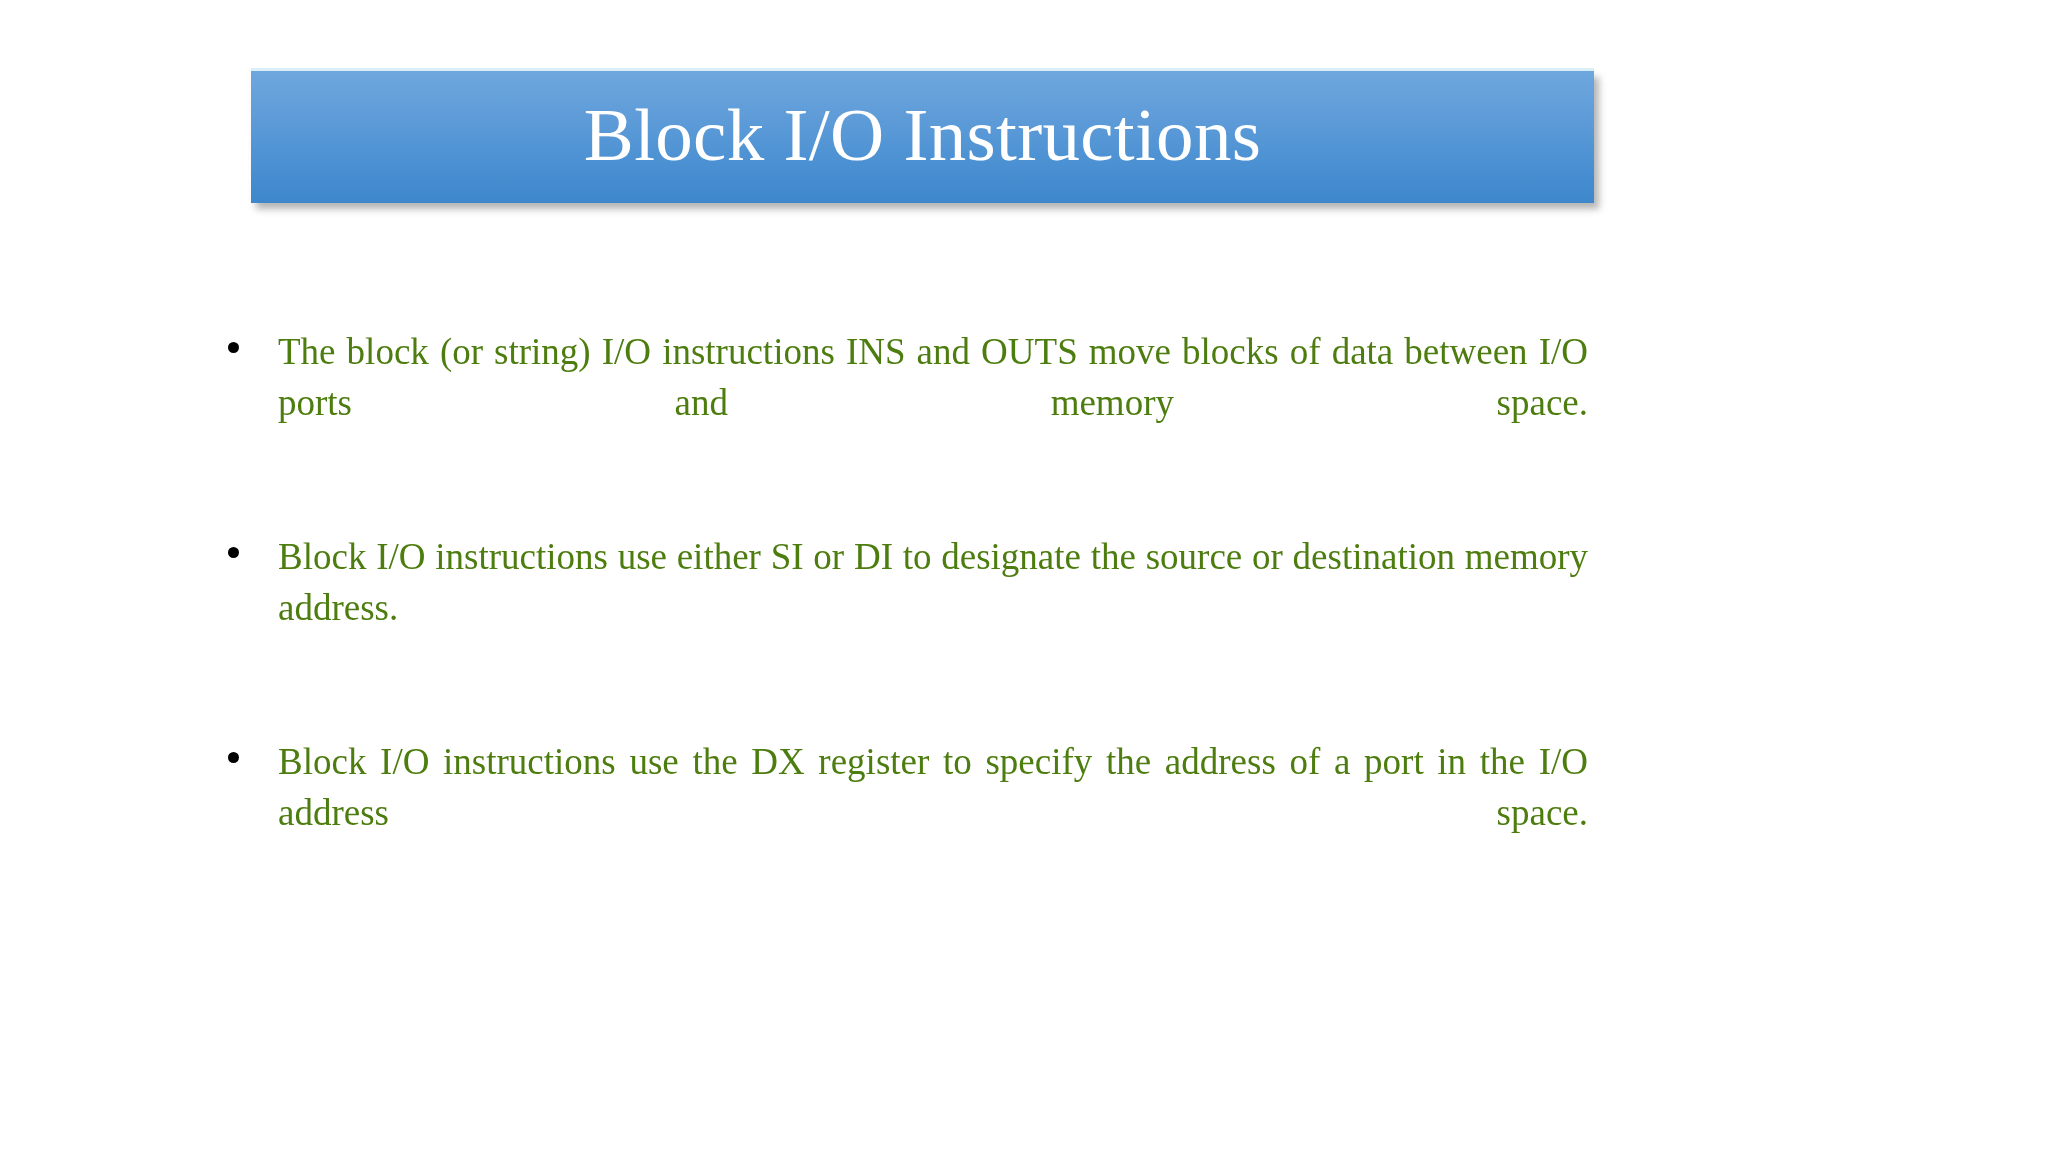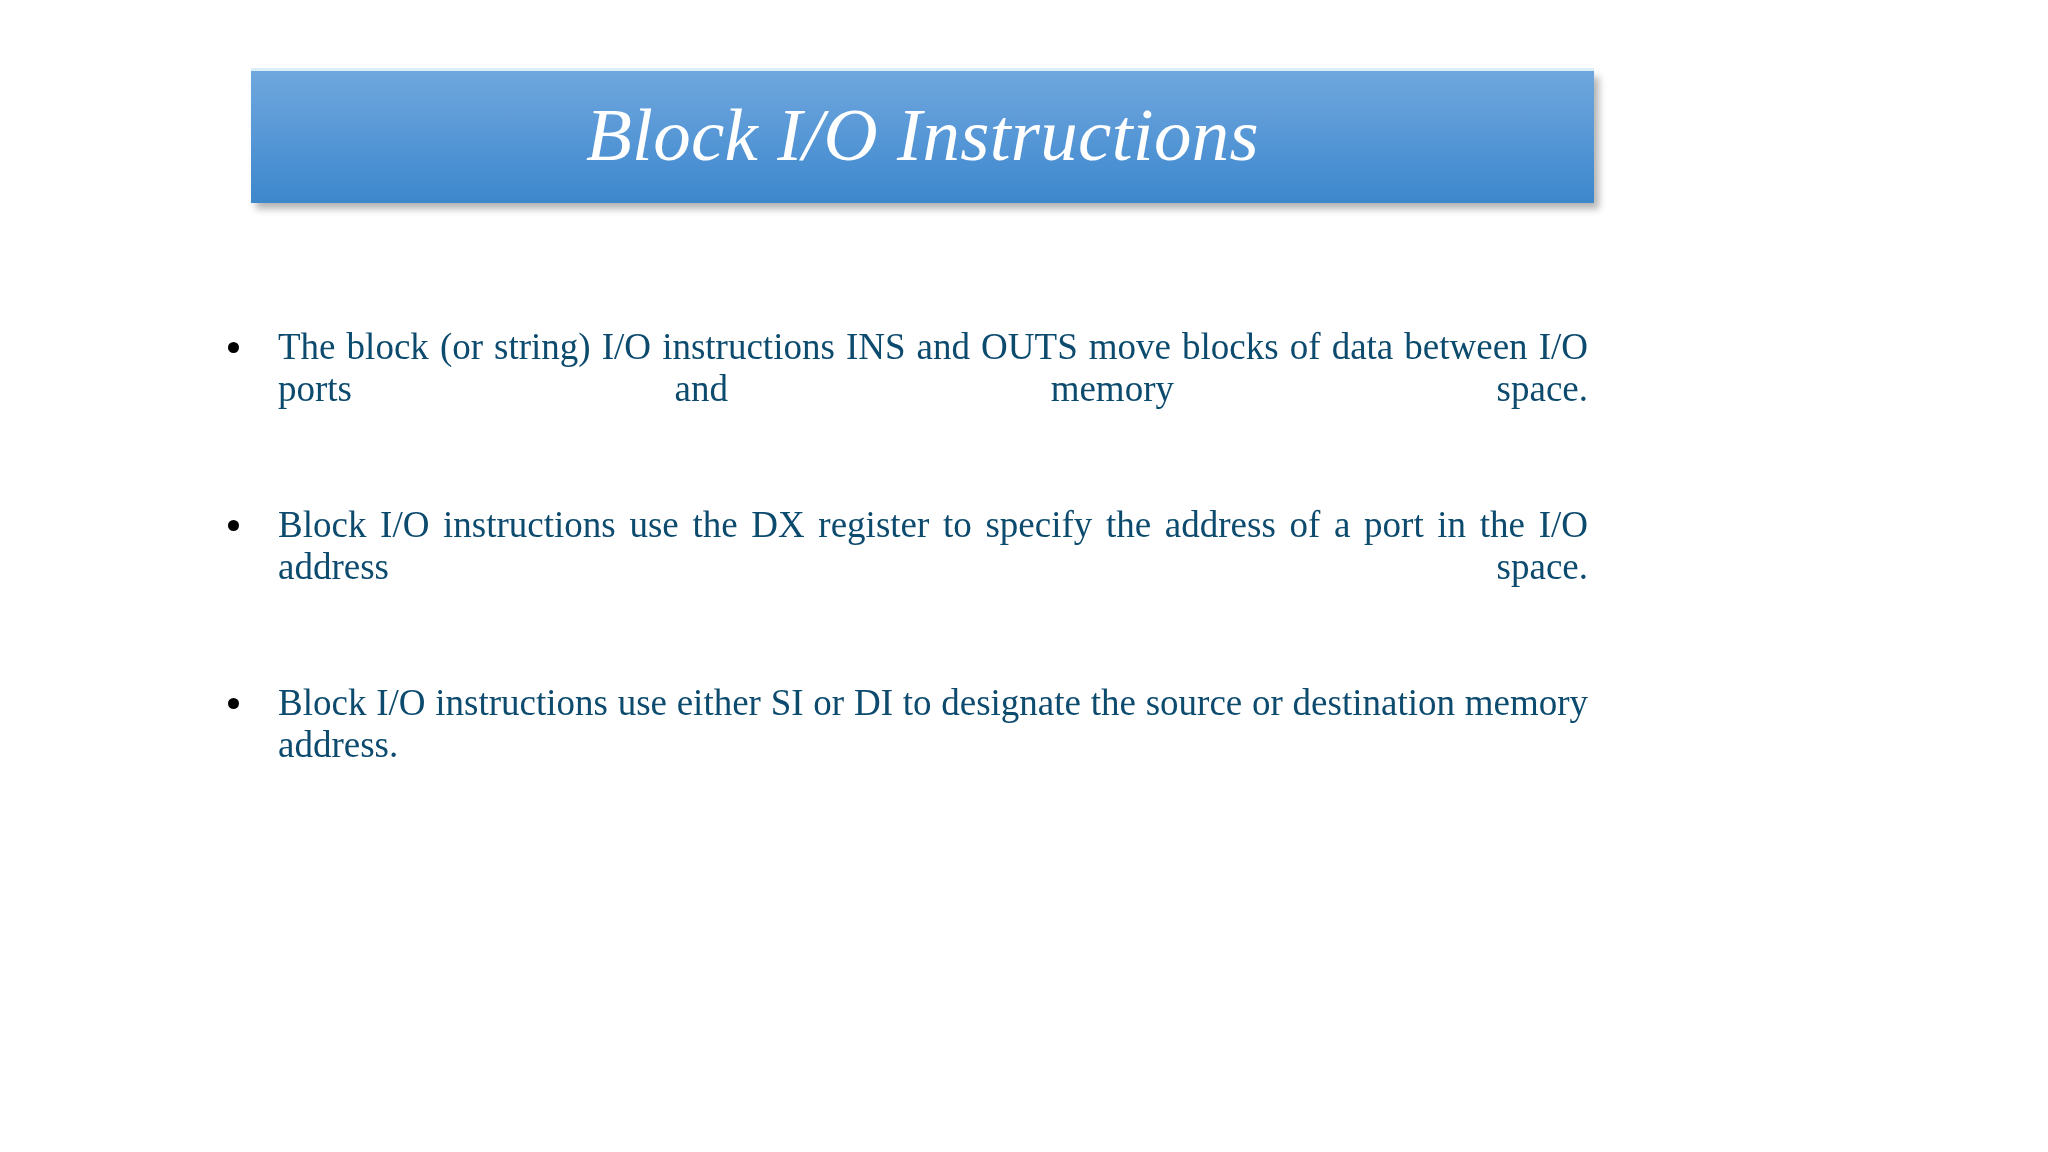--- a/index.html
+++ b/index.html
@@ -23,21 +23,20 @@
     left: 251px;
     top: 71px;
     width: 1343px;
     height: 132px;
     background: linear-gradient(to bottom, #6ea7dd 0%, #5d9bd8 38%, #4a90d2 72%, #3d87cb 100%);
     box-shadow: 5px 6px 7px rgba(90, 90, 90, 0.45);
     display: flex;
     align-items: center;
     justify-content: center;
     box-sizing: border-box;
-    font-style: italic;
   }
 
   #title-banner::before {
     content: "";
     position: absolute;
     left: 0;
     top: -3px;
     width: 100%;
     height: 3px;
     background: rgba(205, 233, 245, 0.75);
@@ -79,22 +78,22 @@
     top: 16px;
     width: 11px;
     height: 11px;
     border-radius: 50%;
     background: #000000;
   }
 
   .bullet-text {
     display: block;
     font-size: 37px;
-    line-height: 42px;
-    color: #0c4a6e;
+    line-height: 51px;
+    color: #4d7c0f;
     text-align: justify;
     text-justify: inter-word;
     width: 1310px;
   }
 
   
   .bullet-text::after {
     content: "";
     display: inline-block;
     width: 100%;
@@ -111,24 +110,24 @@
 
   <div id="bullet-list">
 
     <div class="bullet-item">
       <span class="bullet-marker"></span>
       <span class="bullet-text">The block (or string) I/O instructions INS and OUTS move blocks of data between I/O ports and memory space.</span>
     </div>
 
     <div class="bullet-item">
       <span class="bullet-marker"></span>
-      <span class="bullet-text">Block I/O instructions use the DX register to specify the address of a port in the I/O address space.</span>
+      <span class="bullet-text">Block I/O instructions use either SI or DI to designate the source or destination memory address.</span>
     </div>
 
     <div class="bullet-item">
       <span class="bullet-marker"></span>
-      <span class="bullet-text">Block I/O instructions use either SI or DI to designate the source or destination memory address.</span>
+      <span class="bullet-text">Block I/O instructions use the DX register to specify the address of a port in the I/O address space.</span>
     </div>
 
 
   </div>
 
 </div>
 
 </body></html>

